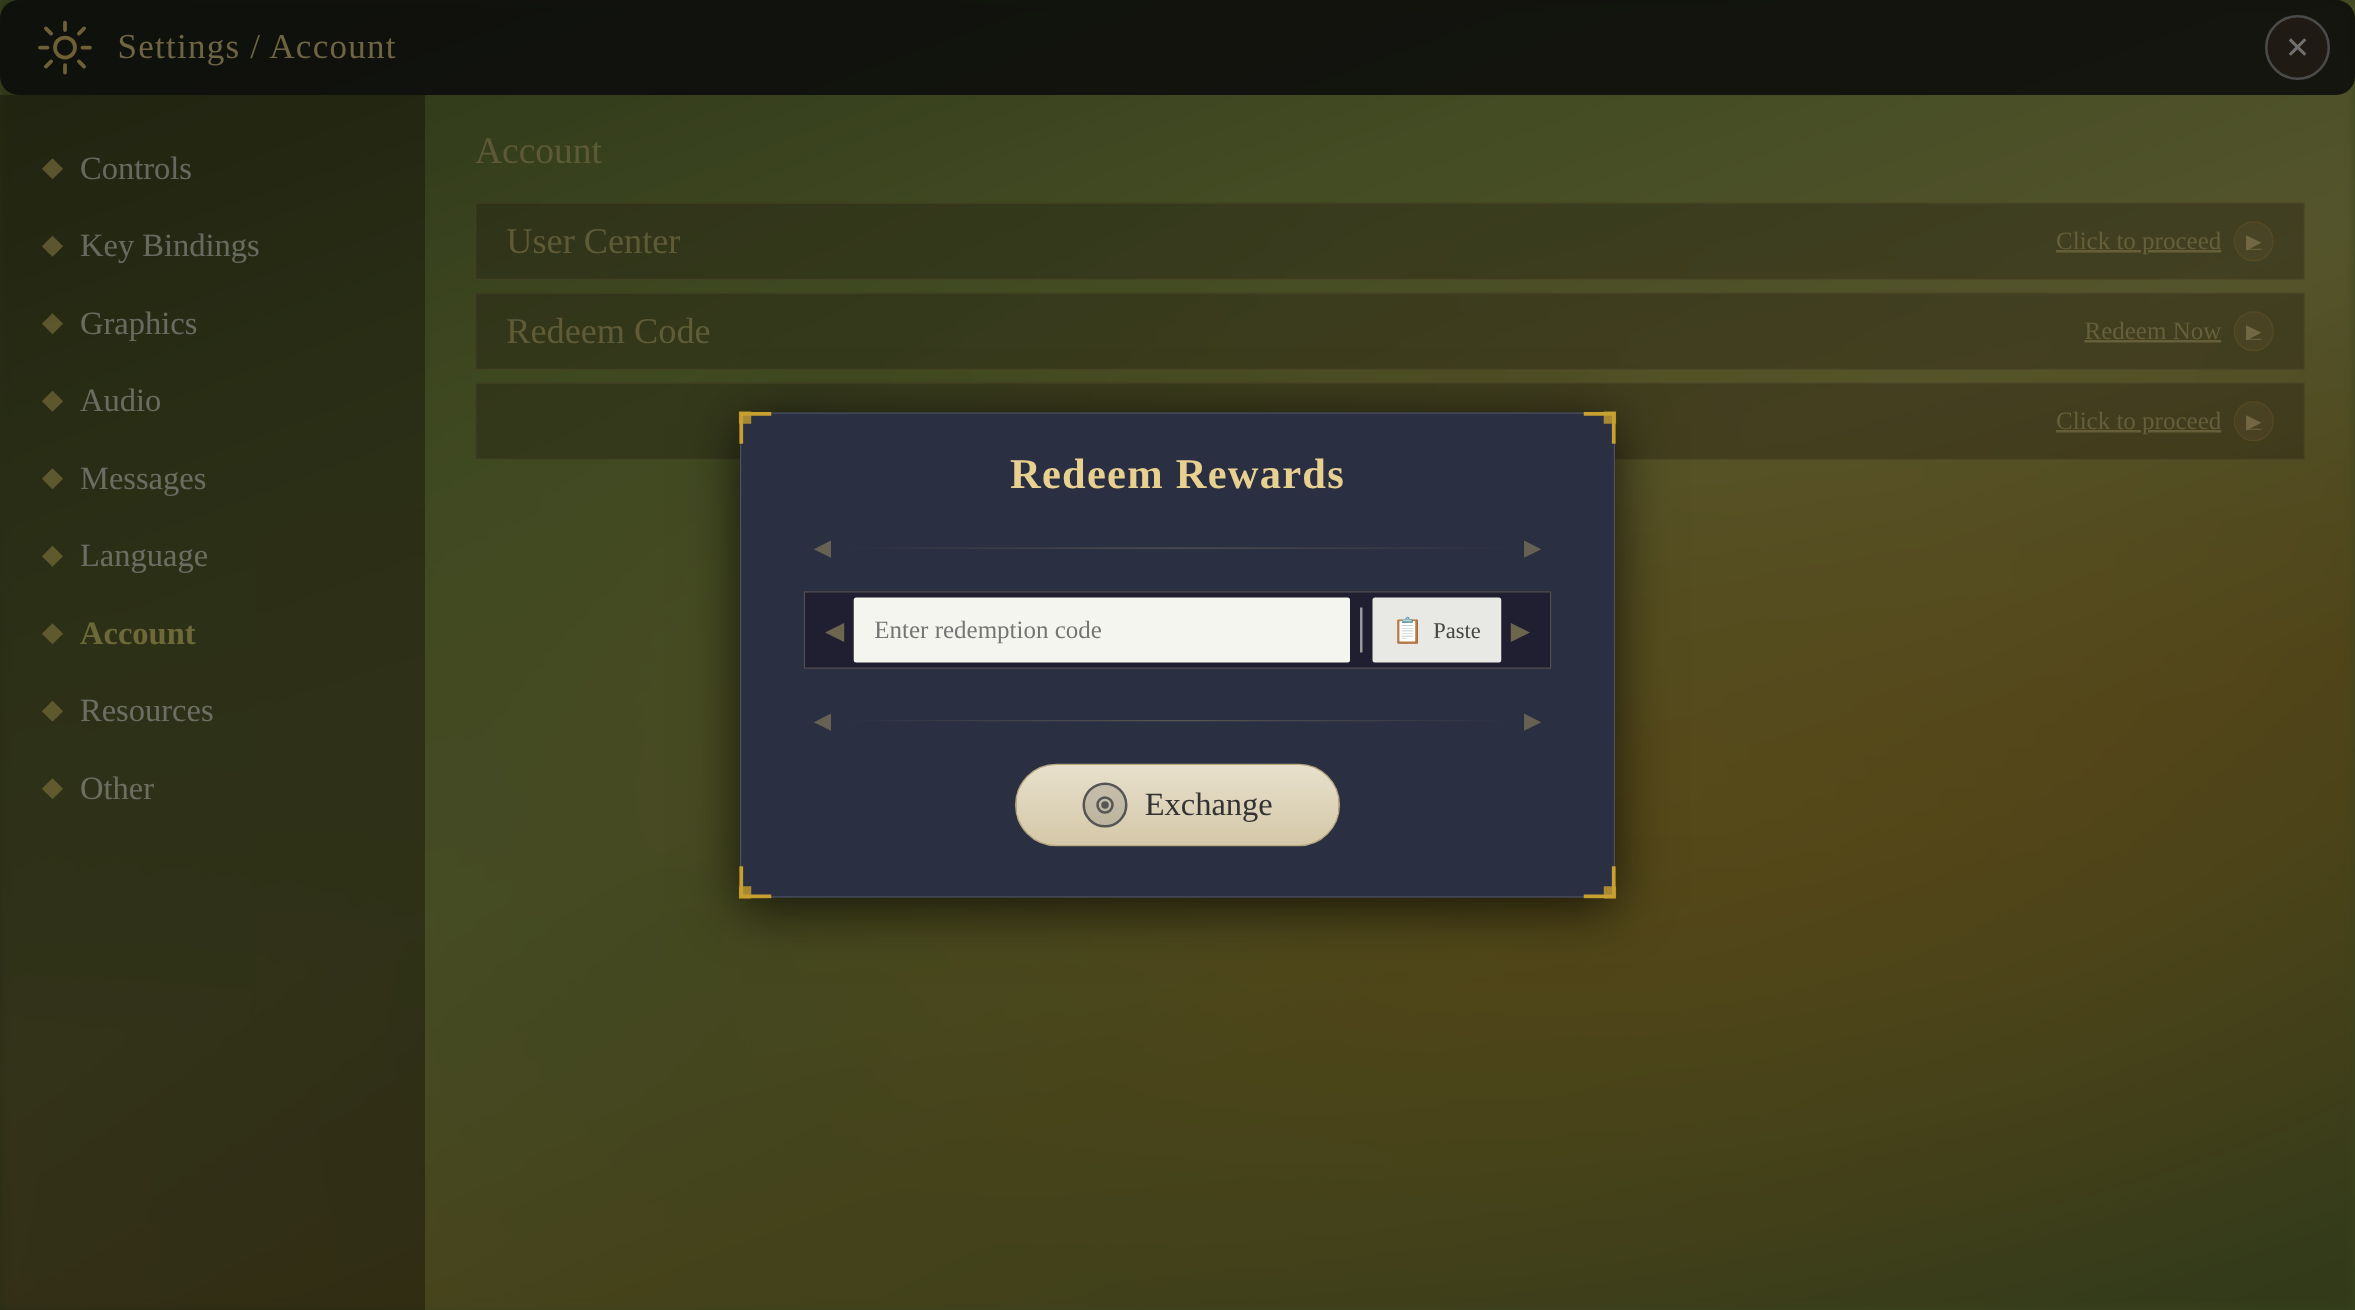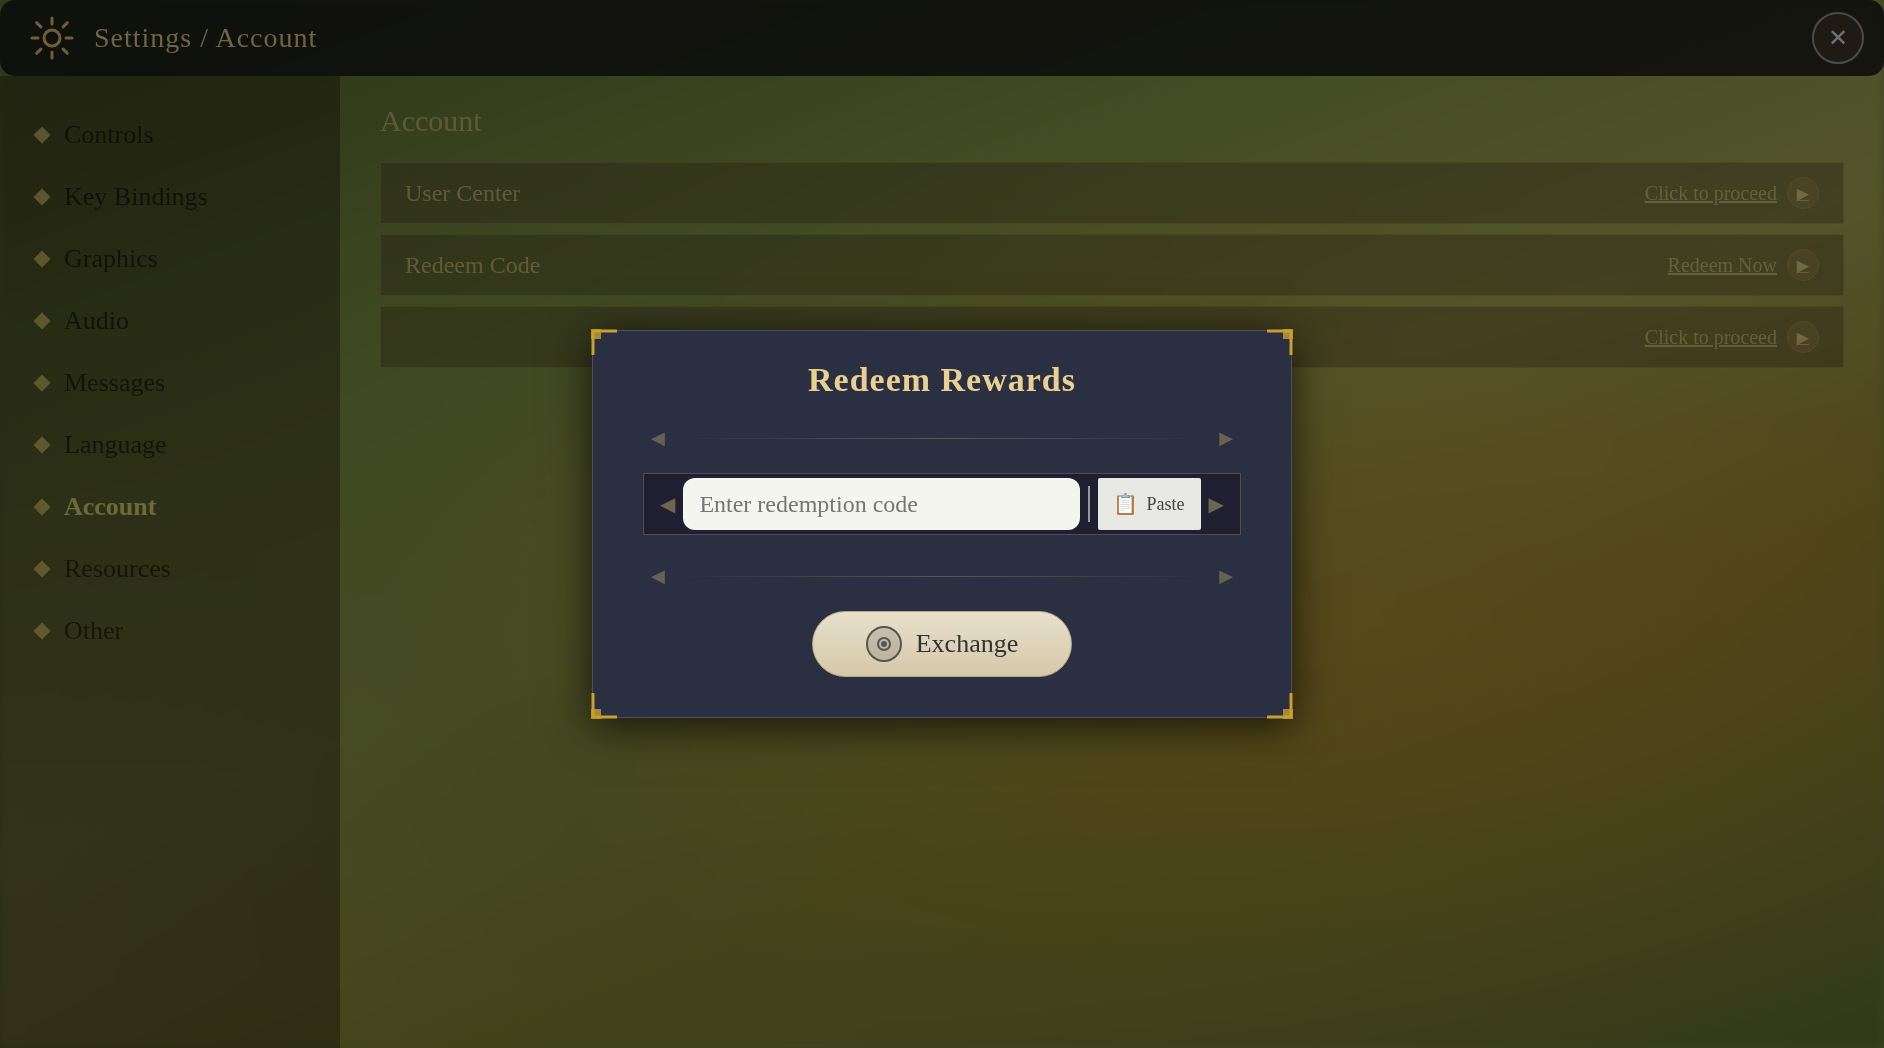--- a/index.html
+++ b/index.html
@@ -85,21 +85,21 @@
     .sidebar {
       width: 340px;
       padding: 30px 20px;
       background: rgba(30, 25, 15, 0.6);
     }
 
     .sidebar-item {
       display: flex;
       align-items: center;
       padding: 14px 16px;
-      color: #000000;
+      color: #e5e5e5;
       font-size: 26px;
       cursor: pointer;
       margin-bottom: 4px;
       font-family: Georgia, serif;
     }
 
     .sidebar-item.active {
       color: #e8d878;
       font-weight: bold;
     }
@@ -131,21 +131,21 @@
       align-items: center;
       background: rgba(60, 50, 30, 0.5);
       border: 1px solid rgba(180, 160, 100, 0.4);
       margin-bottom: 10px;
       height: 62px;
       padding: 0 24px;
     }
 
     .setting-row-label {
       color: #c8b878;
-      font-size: 24px;
+      font-size: 29px;
       flex: 1;
       font-family: Georgia, serif;
     }
 
     .setting-row-action {
       color: #c8b878;
       font-size: 20px;
       display: flex;
       align-items: center;
       gap: 10px;
@@ -234,24 +234,24 @@
       flex-shrink: 0;
     }
 
     .redemption-input {
       flex: 1;
       height: 52px;
       background: #f5f5f0;
       border: none;
       outline: none;
       padding: 0 16px;
-      font-size: 24px;
+      font-size: 20px;
       color: #666;
       font-family: Georgia, serif;
-      border-radius: 12px;
+      border-radius: 2px;
     }
 
     .divider-line {
       width: 2px;
       height: 36px;
       background: #999;
       margin: 0 8px;
     }
 
     .paste-btn {

